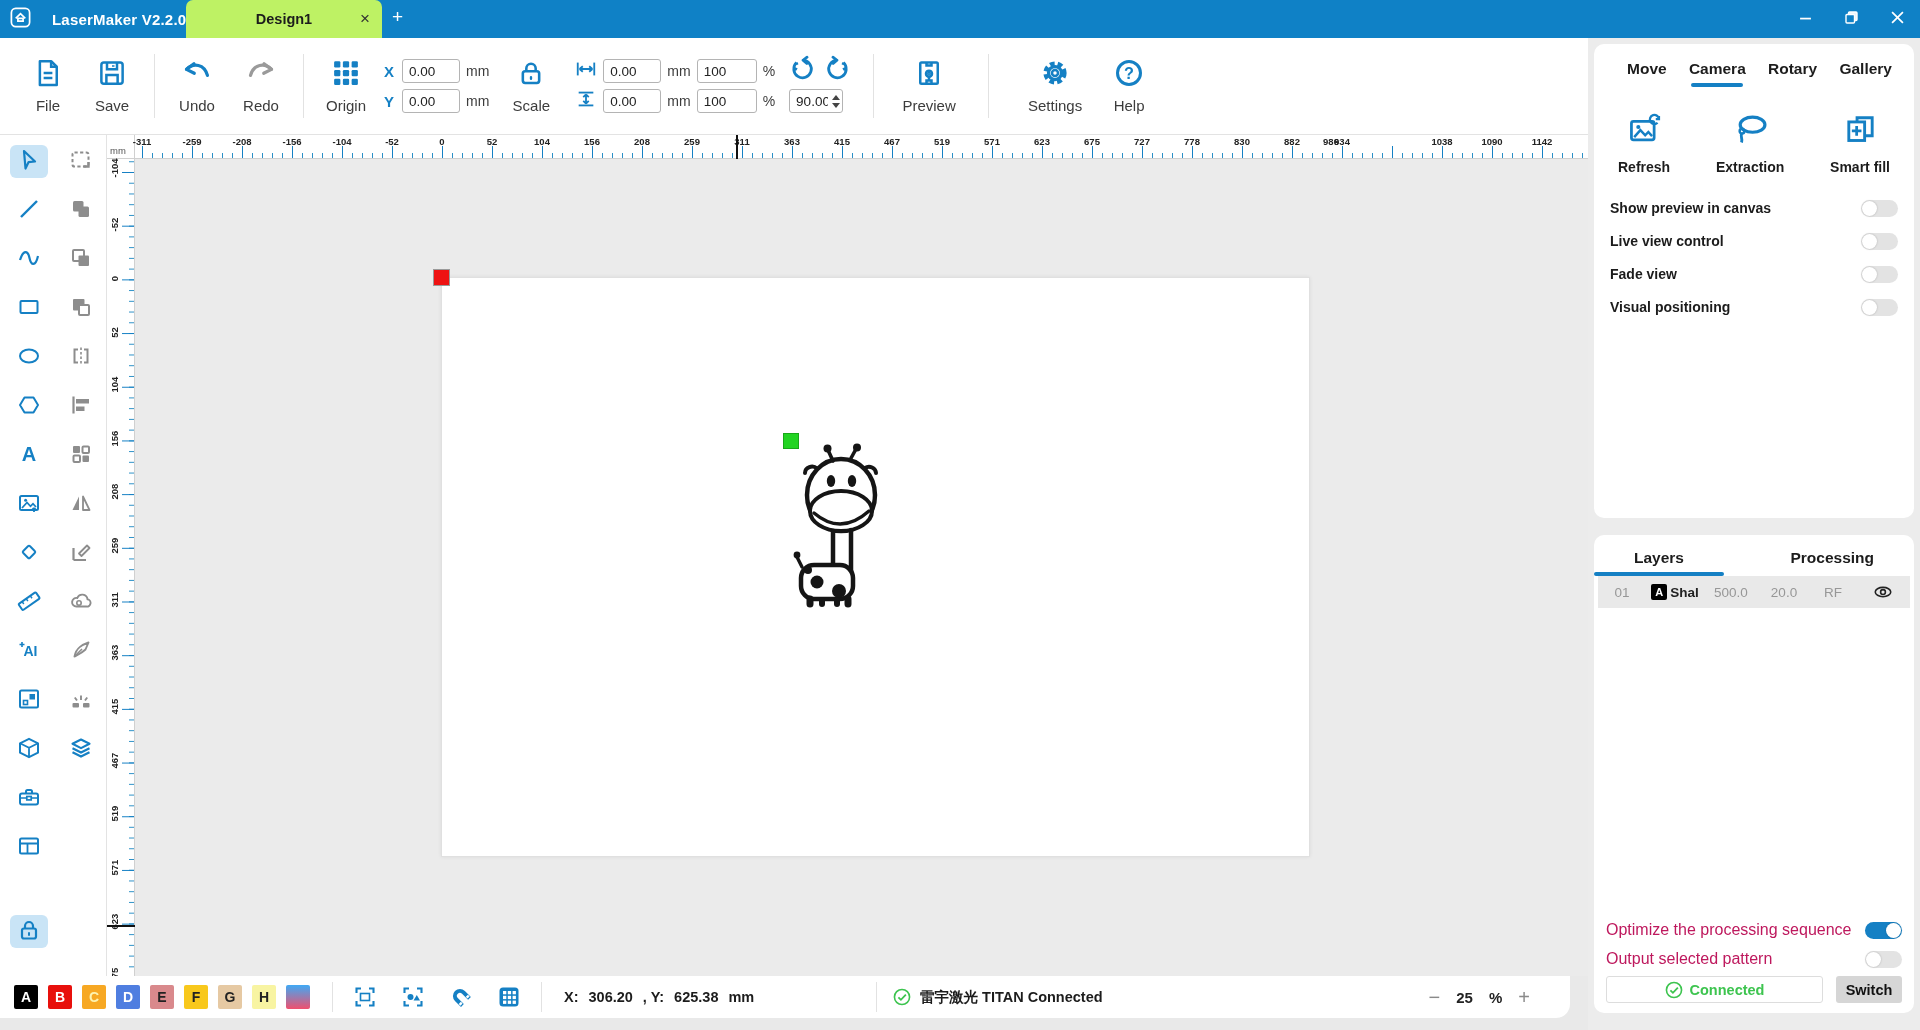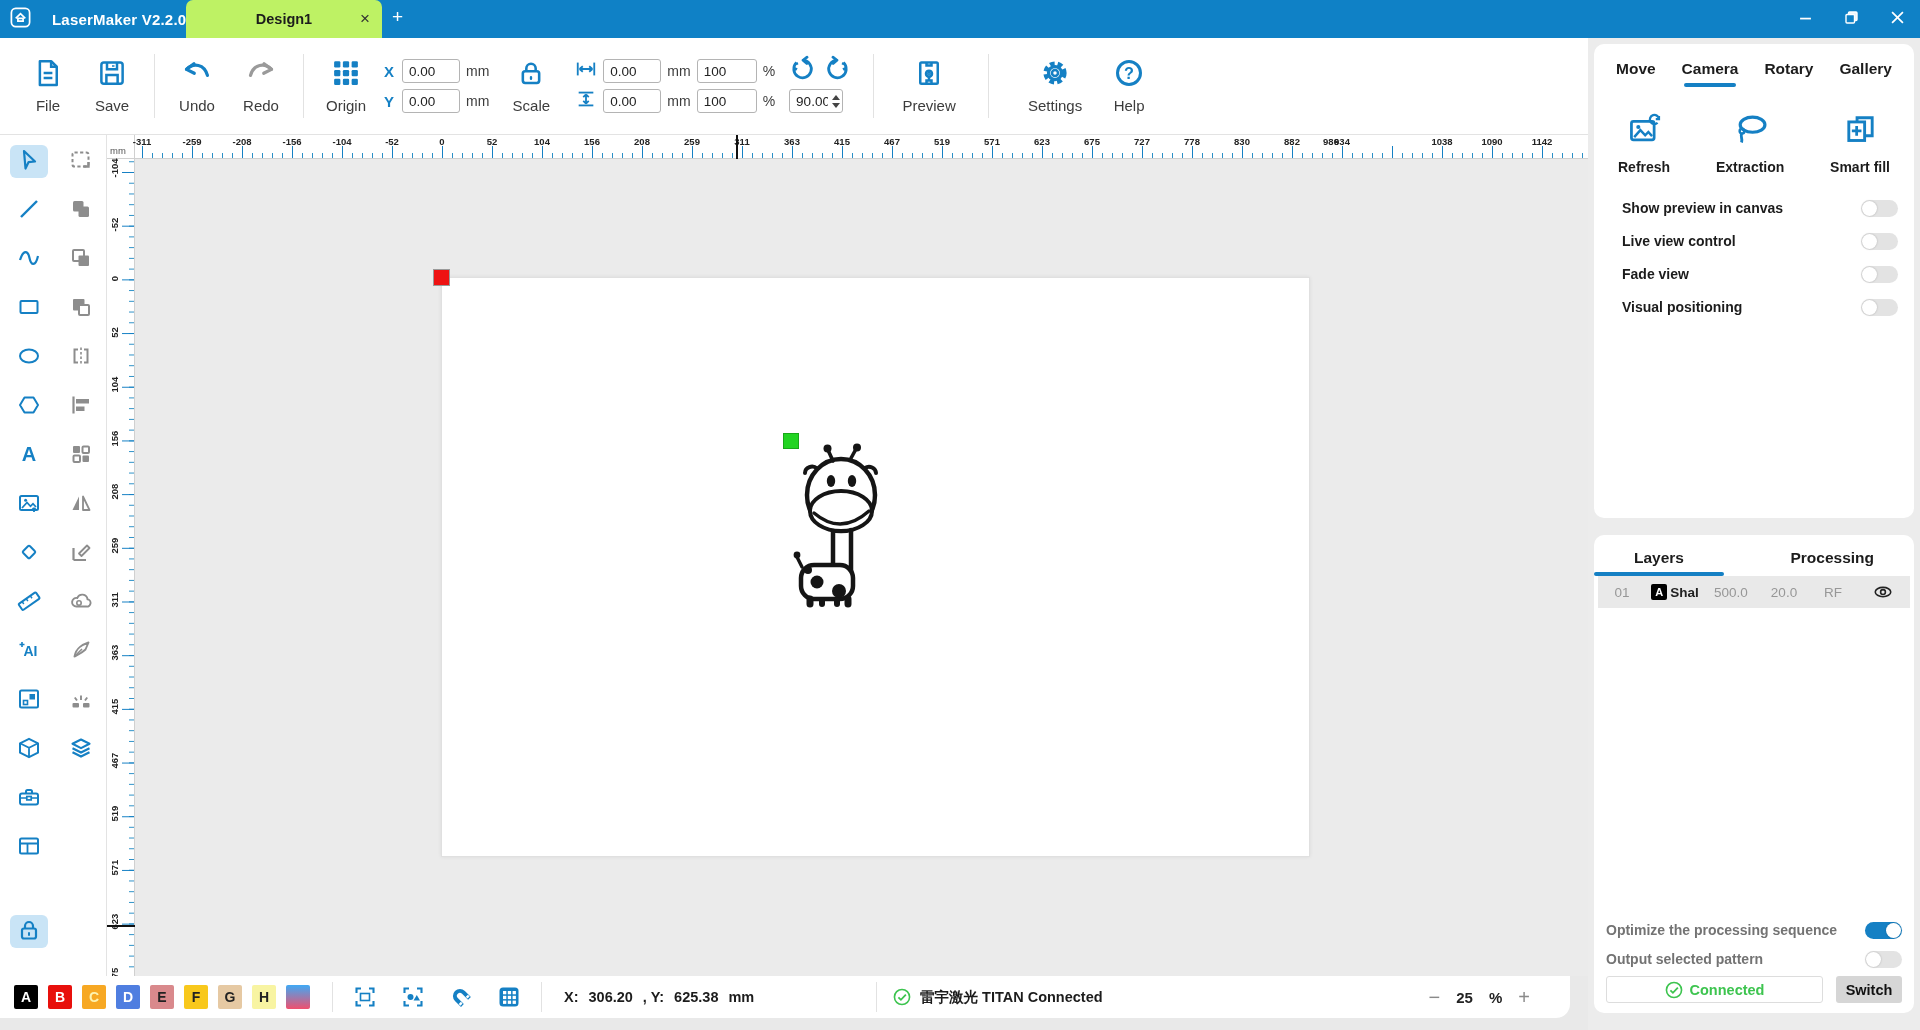--- a/index.html
+++ b/index.html
@@ -80,53 +80,53 @@
     border:1px solid #9a9a9a; }
   .selection-marker { position:absolute; left:648px; top:274px; width:16px; height:16px; background:#22d422;
     border:1px solid #18a818; }
   .drawing { position:absolute; left:660px; top:284px; }
 
   
   .right-panel { position:absolute; left:1588px; top:38px; width:332px; height:992px; background:#ececec; }
   .card { position:absolute; left:6px; right:6px; background:#fff; border-radius:10px; }
   .camera-card { top:6px; height:474px; }
   .layers-card { top:497px; height:478px; }
-  .ptabs { display:flex; justify-content:space-between; padding:16px 22px 0 22px; }
+  .ptabs { display:flex; justify-content:space-between; padding:16px 22px 0 33px; }
   .ptab { font-size:15.5px; font-weight:bold; color:#1c1c1c; cursor:pointer; position:relative; padding-bottom:9px; }
   .ptab.active::after { content:""; position:absolute; left:50%; transform:translateX(-50%); bottom:0;
     width:52px; height:4px; border-radius:2px; background:#1580c4; }
   .ptab.active.wide::after { width:130px; }
   .cam-actions { display:flex; justify-content:space-between; padding:26px 24px 0 24px; }
   .cam-action { display:flex; flex-direction:column; align-items:center; gap:9px; cursor:pointer; }
   .cam-action svg { width:33px; height:33px; color:#1580c4; }
   .cam-action .lbl { font-size:14px; color:#1c1c1c; font-weight:bold; }
   .toggle-list { padding:24px 16px 0 16px; display:flex; flex-direction:column; gap:15px; }
   .toggle-row { display:flex; align-items:center; justify-content:space-between; height:18px; }
-  .toggle-row .lbl { font-size:14px; color:#1c1c1c; font-weight:bold;margin-left:12px; }
+  .toggle-row .lbl { font-size:14px; color:#1c1c1c; font-weight:bold; }
   .sw { width:37px; height:17px; border-radius:9px; background:#e3e3e3; position:relative; cursor:pointer; }
   .sw::after { content:""; position:absolute; left:1px; top:1px; width:15px; height:15px; border-radius:50%;
     background:#fff; box-shadow:0 0 2px rgba(0,0,0,.25); }
   .sw.on { background:#1580c4; }
   .sw.on::after { left:auto; right:1px; }
 
   .layer-table { margin:0 4px; }
   .lt-head { display:grid; grid-template-columns:48px 58px 54px 52px 46px 54px; height:32px; background:#1580c4;
     border-radius:3px 3px 0 0; color:#fff; font-size:13.5px; font-weight:bold; align-items:center; text-align:center; }
   .lt-head .hcell { display:flex; align-items:center; justify-content:center; gap:1px; height:100%; }
   .lt-head .hcell.div { border-right:1px solid rgba(255,255,255,.45); }
   .lt-row { display:grid; grid-template-columns:48px 58px 54px 52px 46px 54px; height:32px; background:#e9e9e9;
     color:#979797; font-size:13.5px; align-items:center; text-align:center; }
   .mode-cell { display:flex; align-items:center; justify-content:center; gap:3px; color:#222; font-weight:bold; }
   .mode-badge { width:16px; height:16px; background:#000; color:#fff; font-size:11px; font-weight:bold;
     display:flex; align-items:center; justify-content:center; border-radius:2px; }
   .eye svg { width:20px; height:20px; color:#222; display:block; margin:0 auto; }
 
   .layers-bottom { position:absolute; left:12px; right:12px; bottom:10px; }
   .lb-row { display:flex; align-items:center; justify-content:space-between; height:24px; margin-bottom:5px; }
-  .lb-row .lbl { font-size:14px; color:#737373; font-weight:bold; }
+  .lb-row .lbl { font-size:16px; color:#be185d; font-weight:normal; }
   .connect-row { display:flex; align-items:center; gap:13px; margin-top:4px; }
   .connect-box { flex:1; height:27px; border:1.5px solid #ddd; border-radius:3px; background:#fff;
     display:flex; align-items:center; justify-content:center; gap:7px; color:#3dc44f;
     font-size:14.5px; font-weight:bold; }
   .switch-btn { width:66px; height:27px; background:#d6d6d6; border-radius:3px; font-size:14.5px; font-weight:bold;
     color:#111; display:flex; align-items:center; justify-content:center; cursor:pointer; }
 
   
   .statusbar { position:absolute; left:0; top:976px; width:1570px; height:42px; background:#fff;
     border-radius:0 0 14px 0; display:flex; align-items:center; padding:0 14px; }

